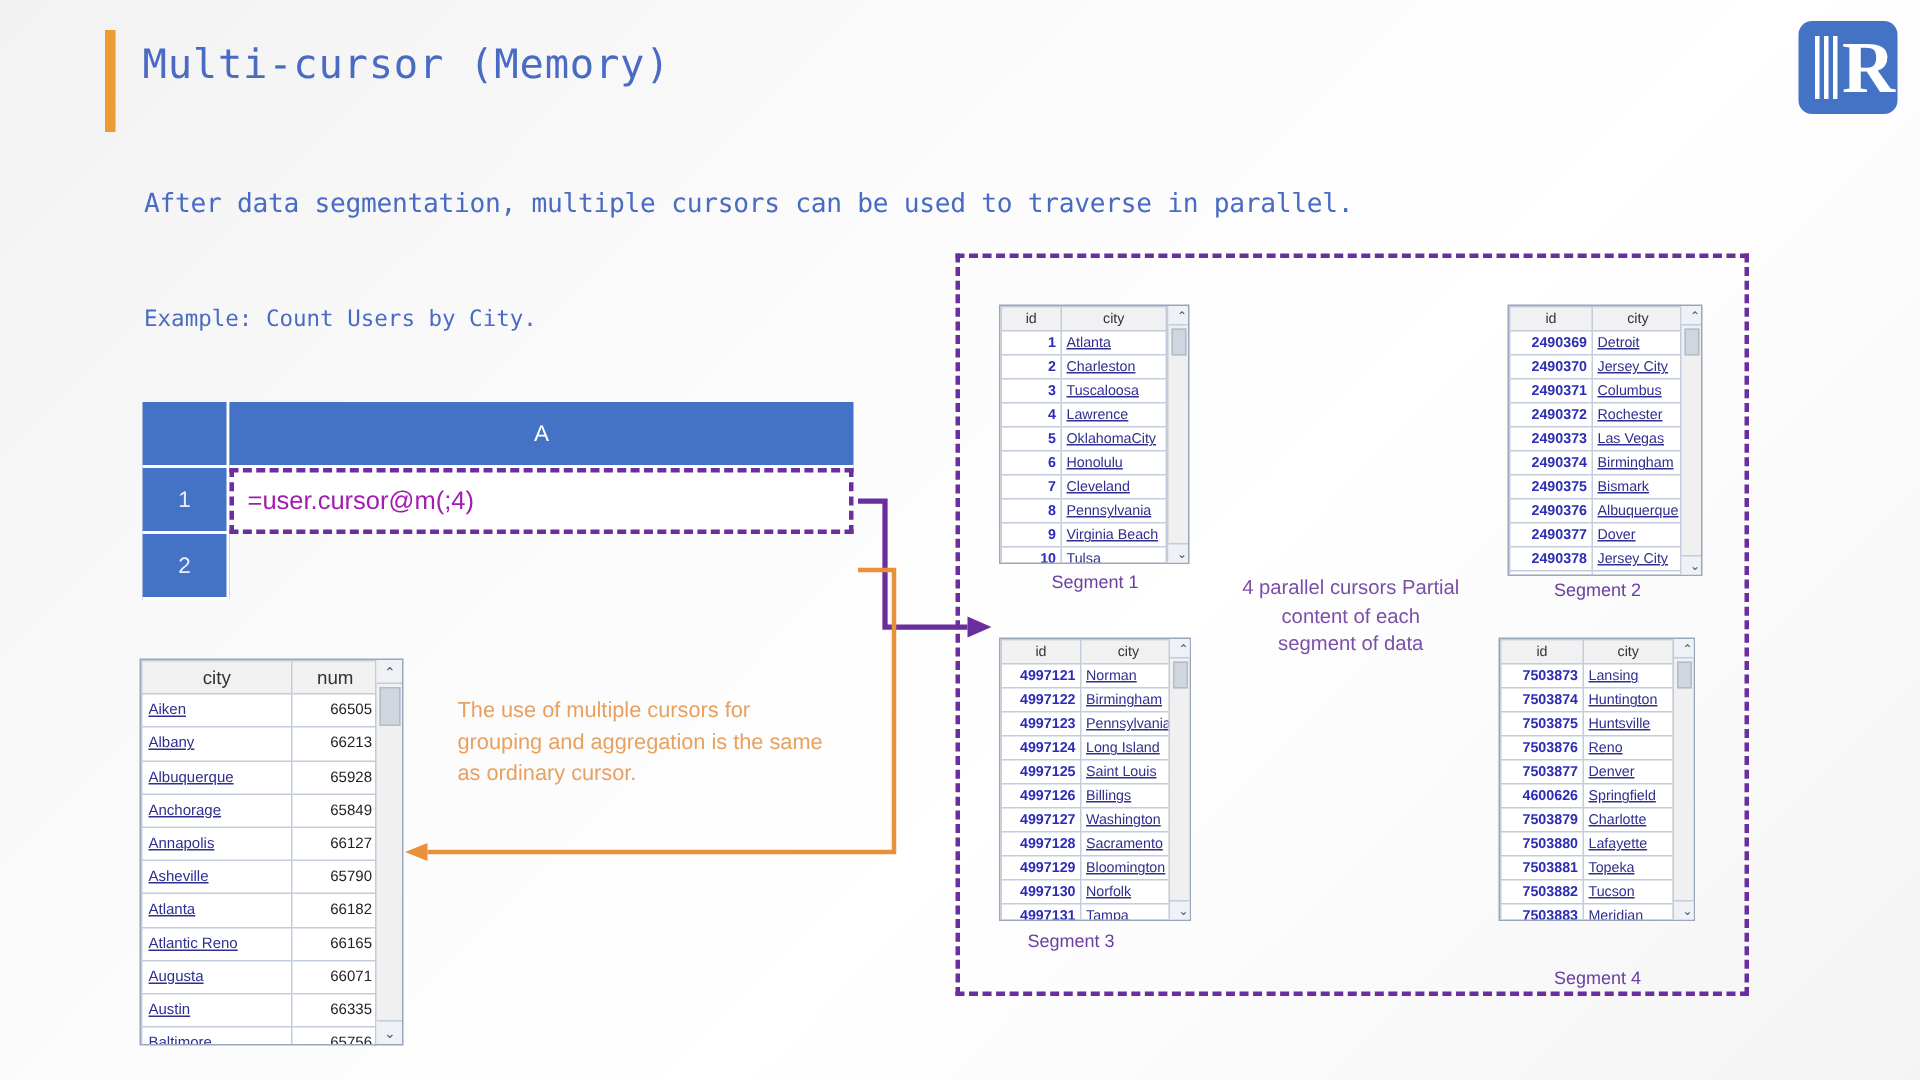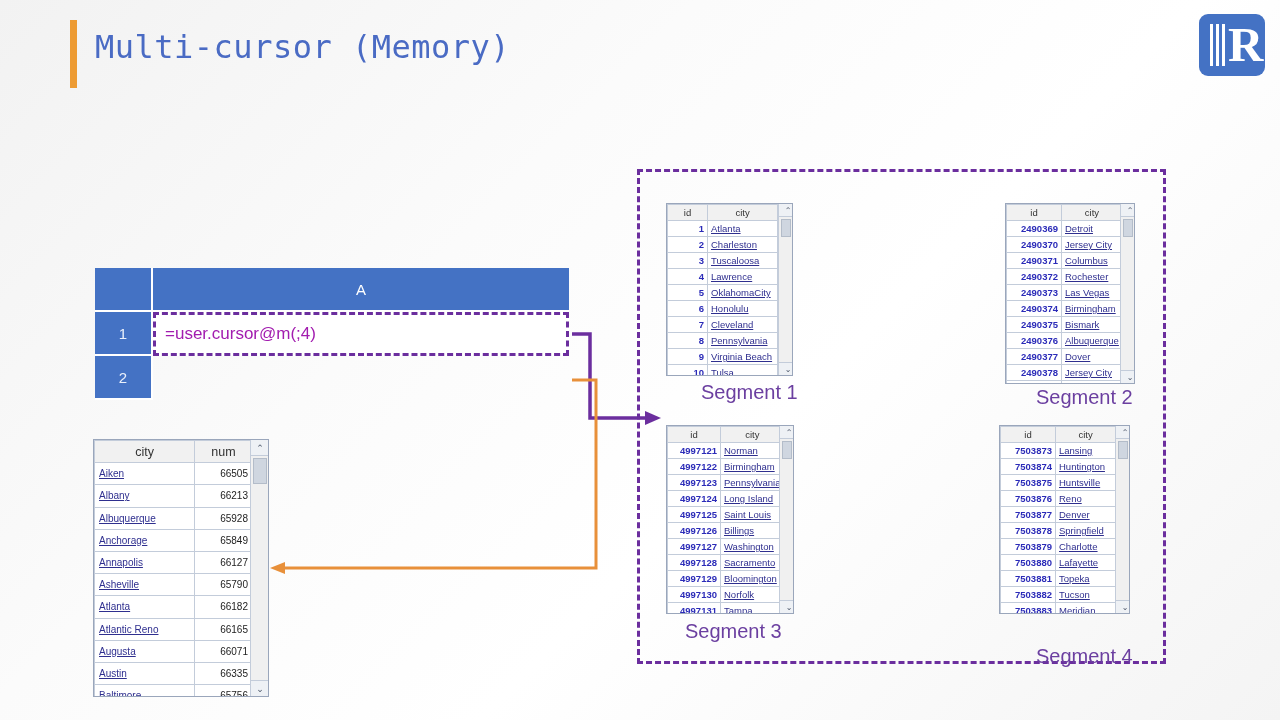--- a/index.html
+++ b/index.html
@@ -12,21 +12,21 @@
   .slide { position:absolute; inset:0; }
 
   
   .title-accent {
     position:absolute; left:70px; top:20px; width:7px; height:68px;
     background:#ED9B33;
   }
   .slide-title {
     position:absolute; left:95px; top:28px;
     font-family:"DejaVu Sans Mono", monospace;
-    font-size:32px; color:#4A6BC4; letter-spacing:0.5px; white-space:nowrap;
+    font-size:27px; color:#4A6BC4; letter-spacing:0.5px; white-space:nowrap;
   }
   .logo {
     position:absolute; left:1199px; top:14px; width:66px; height:62px;
     background:#4472C4; border-radius:9px;
   }
   .logo .bars { position:absolute; left:11px; top:10px; width:16px; height:42px; }
   .logo .bars i { position:absolute; top:0; width:3px; height:42px; background:#fff; display:block; }
   .logo .bars i:nth-child(1){ left:0; }
   .logo .bars i:nth-child(2){ left:6px; }
   .logo .bars i:nth-child(3){ left:12px; }
@@ -118,21 +118,21 @@
   .seg1 { left:666px; top:203px; width:127px; height:173px; }
   .seg2 { left:1005px; top:203px; width:130px; height:181px; }
   .seg3 { left:666px; top:425px; width:128px; height:189px; }
   .seg4 { left:999px; top:425px; width:131px; height:189px; }
   .seg1 .idw { width:40px; } .seg1 .cw { width:70px; }
   .seg2 .idw { width:55px; } .seg2 .cw { width:59px; }
   .seg3 .idw { width:53px; } .seg3 .cw { width:60px; }
   .seg4 .idw { width:55px; } .seg4 .cw { width:60px; }
 
   .seg-label {
-    position:absolute; font-size:20px; color:#6B3FA0;
+    position:absolute; font-size:12px; color:#6B3FA0;
     font-family:"Liberation Sans", sans-serif; white-space:nowrap;
   }
   .lbl1 { left:701px; top:381px; }
   .lbl2 { left:1036px; top:386px; }
   .lbl3 { left:685px; top:620px; }
   .lbl4 { left:1036px; top:645px; }
 
   .center-note {
     position:absolute; left:827px; top:383px; width:147px;
     text-align:center; font-size:13.5px; line-height:18.5px; color:#7B4FA8;
@@ -157,20 +157,22 @@
 
   <div class="logo">
     <span class="bars">
         <i></i>
         <i></i>
         <i></i>
       </span>
     <span class="rch">R</span>
   </div>
 
+  <div class="lead">After data segmentation, multiple cursors can be used to traverse in parallel.</div>
+  <div class="example">Example: Count Users by City.</div>
 
   <div class="sheet">
     <div class="row hdr-row">
       <div class="corner"></div>
       <div class="colA">A</div>
     </div>
     <div class="row">
       <div class="rowhdr">1</div>
       <div class="cell cell-a1">=user.cursor@m(;4)</div>
     </div>
@@ -238,20 +240,21 @@
           </tr>
         </tbody>
     </table>
     <div class="sb">
       <div class="arw up">⌃</div>
       <div class="thumb"></div>
       <div class="arw down">⌄</div>
     </div>
   </div>
 
+  <div class="orange-note">The use of multiple cursors for grouping and aggregation is the same as ordinary cursor.</div>
 
   <div class="region"></div>
 
   <div class="seg seg1">
     <table>
       <colgroup>
           <col class="idw">
           <col class="cw">
         </colgroup>
       <thead>
@@ -469,21 +472,21 @@
           </tr>
           <tr>
             <td class="id">7503876</td>
             <td class="city">Reno</td>
           </tr>
           <tr>
             <td class="id">7503877</td>
             <td class="city">Denver</td>
           </tr>
           <tr>
-            <td class="id">7503878</td>
+            <td class="id">4600626</td>
             <td class="city">Springfield</td>
           </tr>
           <tr>
             <td class="id">7503879</td>
             <td class="city">Charlotte</td>
           </tr>
           <tr>
             <td class="id">7503880</td>
             <td class="city">Lafayette</td>
           </tr>
@@ -506,20 +509,21 @@
       <div class="thumb"></div>
       <div class="arw down">⌄</div>
     </div>
   </div>
 
   <div class="seg-label lbl1">Segment 1</div>
   <div class="seg-label lbl2">Segment 2</div>
   <div class="seg-label lbl3">Segment 3</div>
   <div class="seg-label lbl4">Segment 4</div>
 
+  <div class="center-note">4 parallel cursors Partial content of each segment of data</div>
 
   <svg class="conn">
     <g>
       <polyline points="572,334 590,334 590,418 645,418" fill="none" stroke="#6B2E9E" stroke-width="3.5"></polyline>
       <polygon points="645,411 661,418 645,425" fill="#6B2E9E"></polygon>
     </g>
     <g>
       <polyline points="572,380 596,380 596,568 285,568" fill="none" stroke="#E8903A" stroke-width="3"></polyline>
       <polygon points="285,562 270,568 285,574" fill="#E8903A"></polygon>
     </g>

